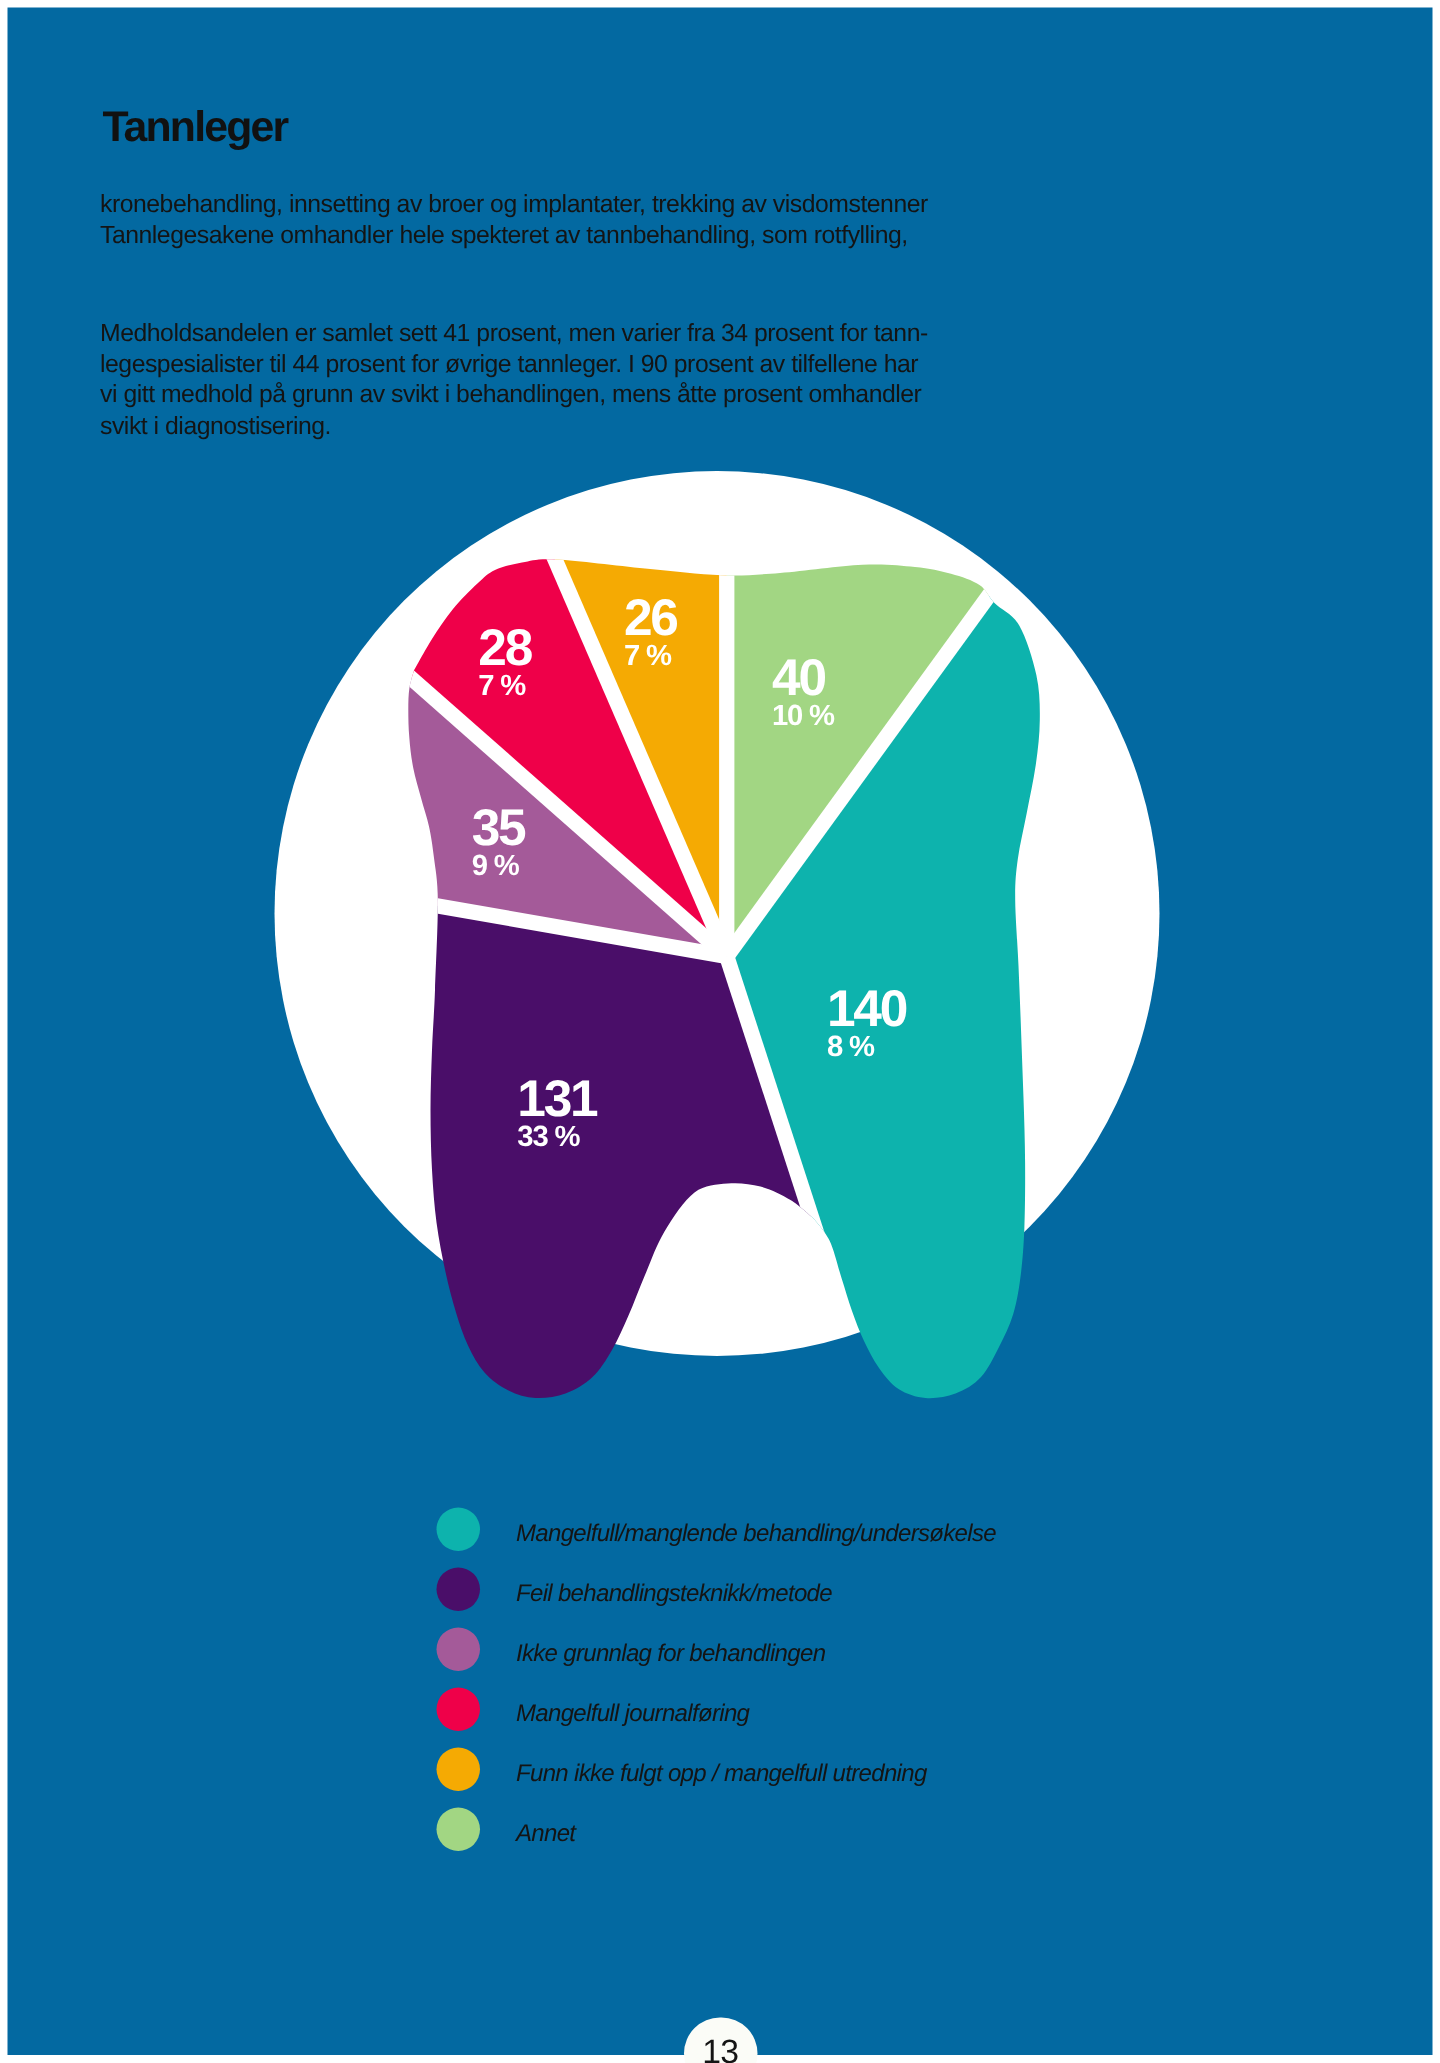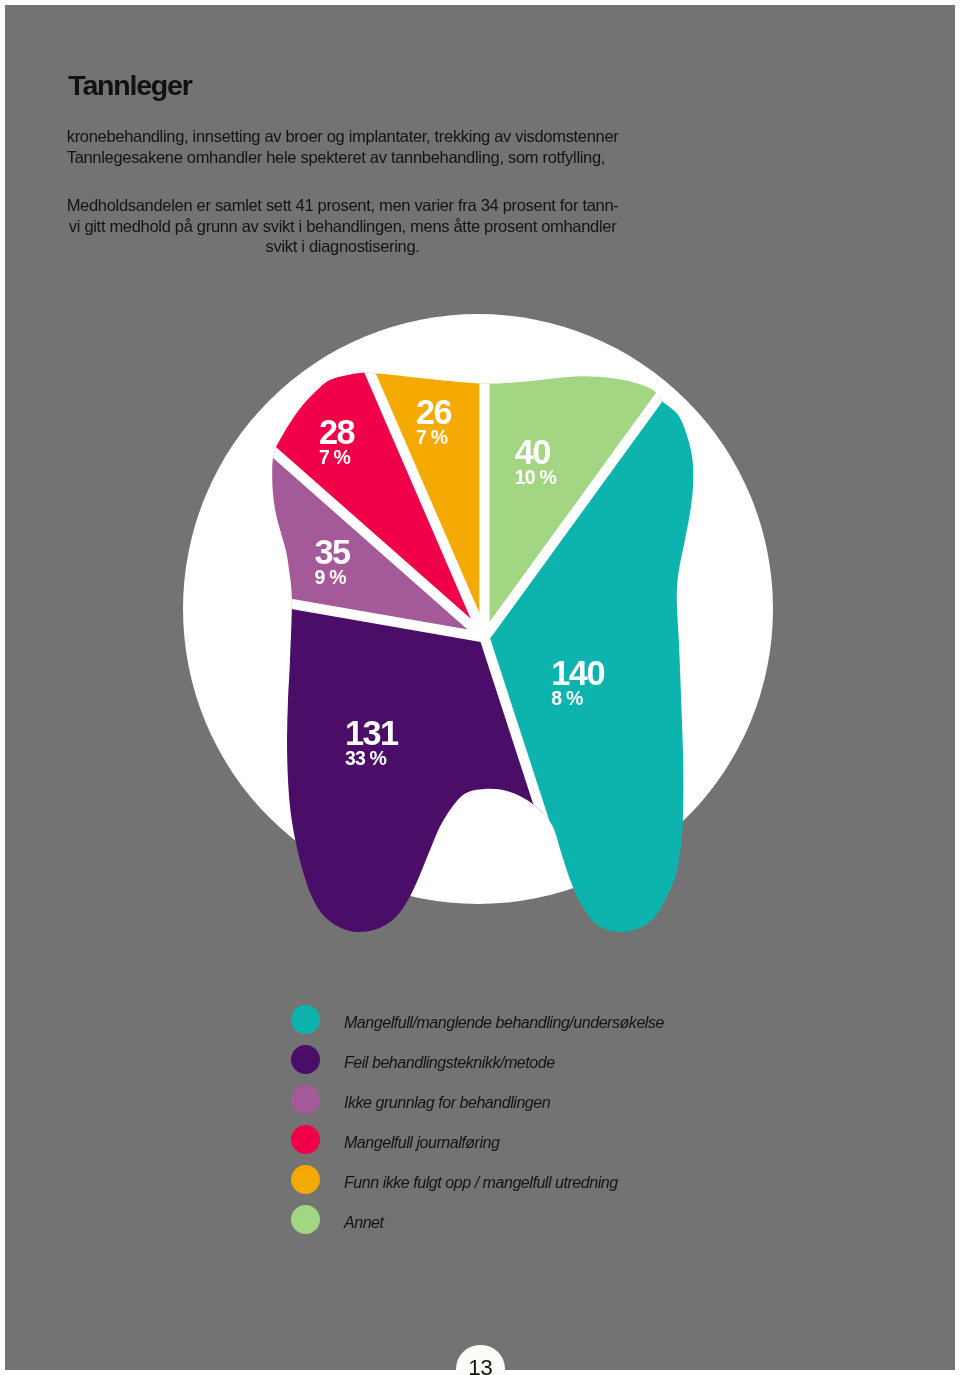--- a/index.html
+++ b/index.html
@@ -1,22 +1,22 @@
 <!DOCTYPE html>
 <html><head>
 <meta charset="utf-8">
 <style>
   html,body{margin:0;padding:0;}
   body{width:960px;height:1375px;background:#ffffff;font-family:"Liberation Sans",sans-serif;overflow:hidden;}
-  #page{position:absolute;left:5px;top:5px;width:950px;height:1365px;background:#737373;}
+  #page{position:absolute;left:5px;top:5px;width:950px;height:1365px;background:#0369a1;}
   #title{position:absolute;left:63.3px;top:66.1px;margin:0;font-size:28.5px;font-weight:bold;color:#111111;letter-spacing:-1.2px;line-height:1;}
   .para{position:absolute;left:61.7px;font-size:16.5px;letter-spacing:-0.31px;color:#141414;}
   .pline{height:20.5px;line-height:20.5px;white-space:nowrap;}
   #p1{top:121.2px;}
-  #p2{top:190px;text-align:center;}
+  #p2{top:207px;}
   #chart{position:absolute;left:0;top:0;}
   #slicelabels{position:absolute;left:0;top:0;}
   .slbl{position:absolute;color:#ffffff;white-space:nowrap;}
   .slnum{font-size:34.3px;font-weight:bold;line-height:1;letter-spacing:-1.5px;}
   .slpct{font-size:19.5px;font-weight:bold;line-height:1;letter-spacing:-0.8px;margin-top:-1.3px;}
   .legend{position:absolute;left:285.6px;top:1000.2px;}
   .lrow{position:relative;height:39.9px;}
   .ldot{position:absolute;left:0;top:0;width:29.2px;height:29.2px;border-radius:50%;}
   .llab{position:absolute;left:53.4px;top:10.2px;font-size:16px;letter-spacing:-0.45px;font-style:italic;font-weight:normal;color:#141414;white-space:nowrap;line-height:1;}
   #pagenum{position:absolute;left:451px;top:1339.6px;width:48.5px;height:48.5px;border-radius:50%;background:#fbfcf7;}
@@ -26,20 +26,21 @@
 <body>
 
 <div id="page">
   <h1 id="title">Tannleger</h1>
   <div class="para" id="p1">
       <div class="pline">kronebehandling, innsetting av broer og implantater, trekking av visdomstenner</div>
       <div class="pline">Tannlegesakene omhandler hele spekteret av tannbehandling, som rotfylling,</div>
     </div>
   <div class="para" id="p2">
       <div class="pline">Medholdsandelen er samlet sett 41 prosent, men varier fra 34 prosent for tann-</div>
+      <div class="pline">legespesialister til 44 prosent for øvrige tannleger. I 90 prosent av tilfellene har</div>
       <div class="pline">vi gitt medhold på grunn av svikt i behandlingen, mens åtte prosent omhandler</div>
       <div class="pline">svikt i diagnostisering.</div>
     </div>
 
   <svg id="chart" width="950" height="1365" viewBox="0 0 950 1365">
     <defs>
       <clipPath id="toothclip">
         <path id="toothpath" d="M 271 442 C 271.0 442.0 278.7 427.8 283 421 C 287.3 414.2 291.9 407.2 297 401 C 302.1 394.8 308.6 388.3 313.3 384 C 318.0 379.7 320.1 377.3 325 375 C 329.9 372.7 336.2 371.2 343 370 C 349.8 368.8 352.3 367.3 366 368 C 379.7 368.7 406.7 372.2 425 374 C 443.3 375.8 461.0 378.0 476 378.5 C 491.0 379.0 499.3 378.2 515 377 C 530.7 375.8 555.0 372.2 570 371.5 C 585.0 370.8 595.2 372.0 605 373 C 614.8 374.0 621.8 375.5 629 377.5 C 636.2 379.5 643.2 381.8 648 385 C 652.8 388.2 653.6 392.5 658 397 C 662.4 401.5 669.9 404.0 674.5 412 C 679.1 420.0 683.6 434.5 685.9 445 C 688.2 455.5 688.3 465.0 688.2 475 C 688.1 485.0 687.0 494.7 685.5 505 C 684.0 515.3 681.5 526.5 679.5 537 C 677.5 547.5 674.8 558.3 673.5 568 C 672.2 577.7 671.7 583.2 671.8 595 C 671.9 606.8 673.4 624.5 674 639 C 674.6 653.5 675.2 667.5 675.7 682 C 676.2 696.5 676.8 711.3 677.3 726 C 677.8 740.7 678.3 755.3 678.4 770 C 678.5 784.7 678.4 801.5 677.9 814 C 677.4 826.5 676.7 835.5 675.5 845 C 674.3 854.5 672.9 863.0 670.5 871 C 668.1 879.0 664.6 886.0 661 893 C 657.4 900.0 653.8 907.8 649 913 C 644.2 918.2 638.2 921.7 632 924 C 625.8 926.3 618.3 927.5 612 927 C 605.7 926.5 599.2 924.3 594 921 C 588.8 917.7 584.8 912.3 581 907 C 577.2 901.7 574.0 895.3 571 889 C 568.0 882.7 565.5 876.0 563 869 C 560.5 862.0 558.5 854.8 556 847 C 553.5 839.2 551.2 828.7 548 822 C 544.8 815.3 537.0 807.0 537 807 C 537.0 807.0 527.8 798.5 522 795 C 516.2 791.5 509.0 787.8 502 786 C 495.0 784.2 487.3 783.3 480 784 C 472.7 784.7 465.0 784.7 458 790 C 451.0 795.3 443.5 806.8 438 816 C 432.5 825.2 429.0 835.7 425 845 C 421.0 854.3 417.7 863.7 414 872 C 410.3 880.3 407.0 888.2 403 895 C 399.0 901.8 395.2 908.2 390 913 C 384.8 917.8 378.3 921.7 372 924 C 365.7 926.3 358.3 927.3 352 927 C 345.7 926.7 339.7 924.8 334 922 C 328.3 919.2 322.5 915.0 318 910 C 313.5 905.0 310.2 898.7 307 892 C 303.8 885.3 301.5 878.2 299 870 C 296.5 861.8 294.2 853.0 292 843 C 289.8 833.0 287.5 821.3 286 810 C 284.5 798.7 283.7 787.5 283 775 C 282.3 762.5 282.0 748.3 282 735 C 282.0 721.7 282.5 708.3 283 695 C 283.5 681.7 284.4 671.5 285 655 C 285.6 638.5 287.0 610.8 286.9 596 C 286.8 581.2 285.2 574.3 284.2 566 C 283.2 557.7 282.4 552.5 281 546 C 279.6 539.5 277.4 533.5 275.7 527 C 273.9 520.5 271.8 513.7 270.5 507 C 269.2 500.3 268.4 493.5 267.9 487 C 267.3 480.5 267.2 473.5 267.2 468 C 267.2 462.5 267.3 458.3 267.9 454 C 268.5 449.7 271.0 442.0 271 442 Z"></path>
       </clipPath>
     </defs>

